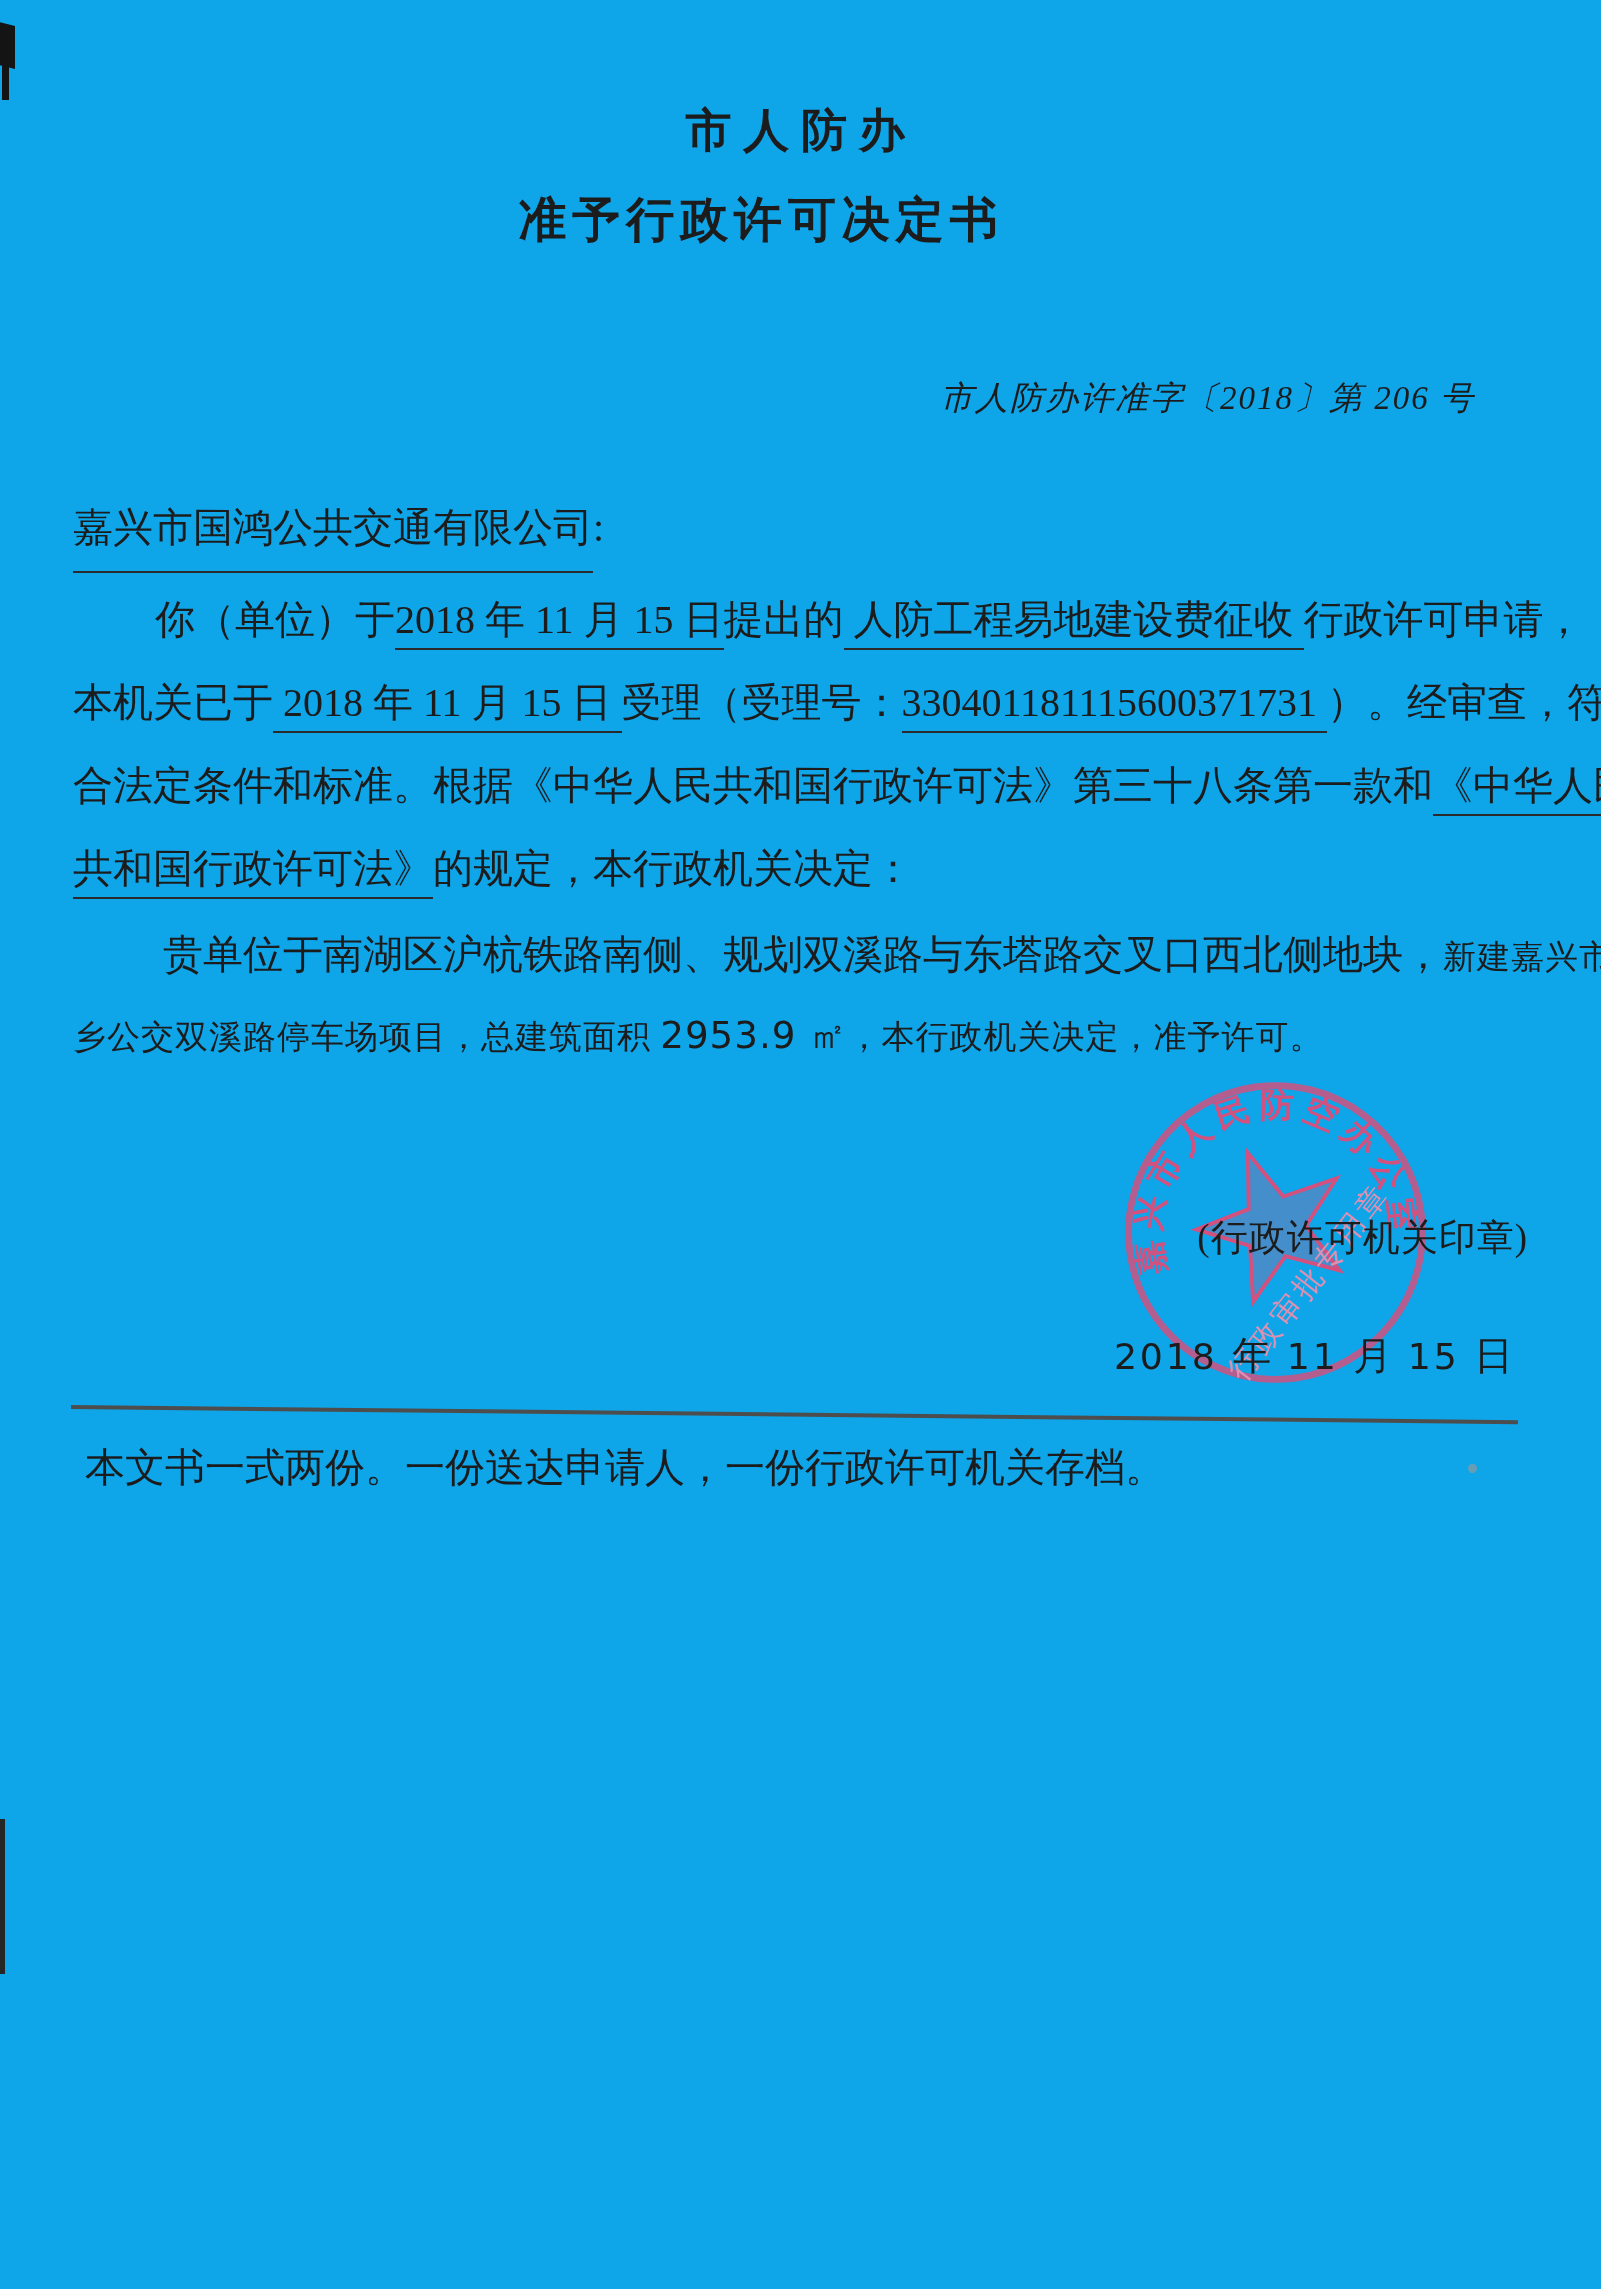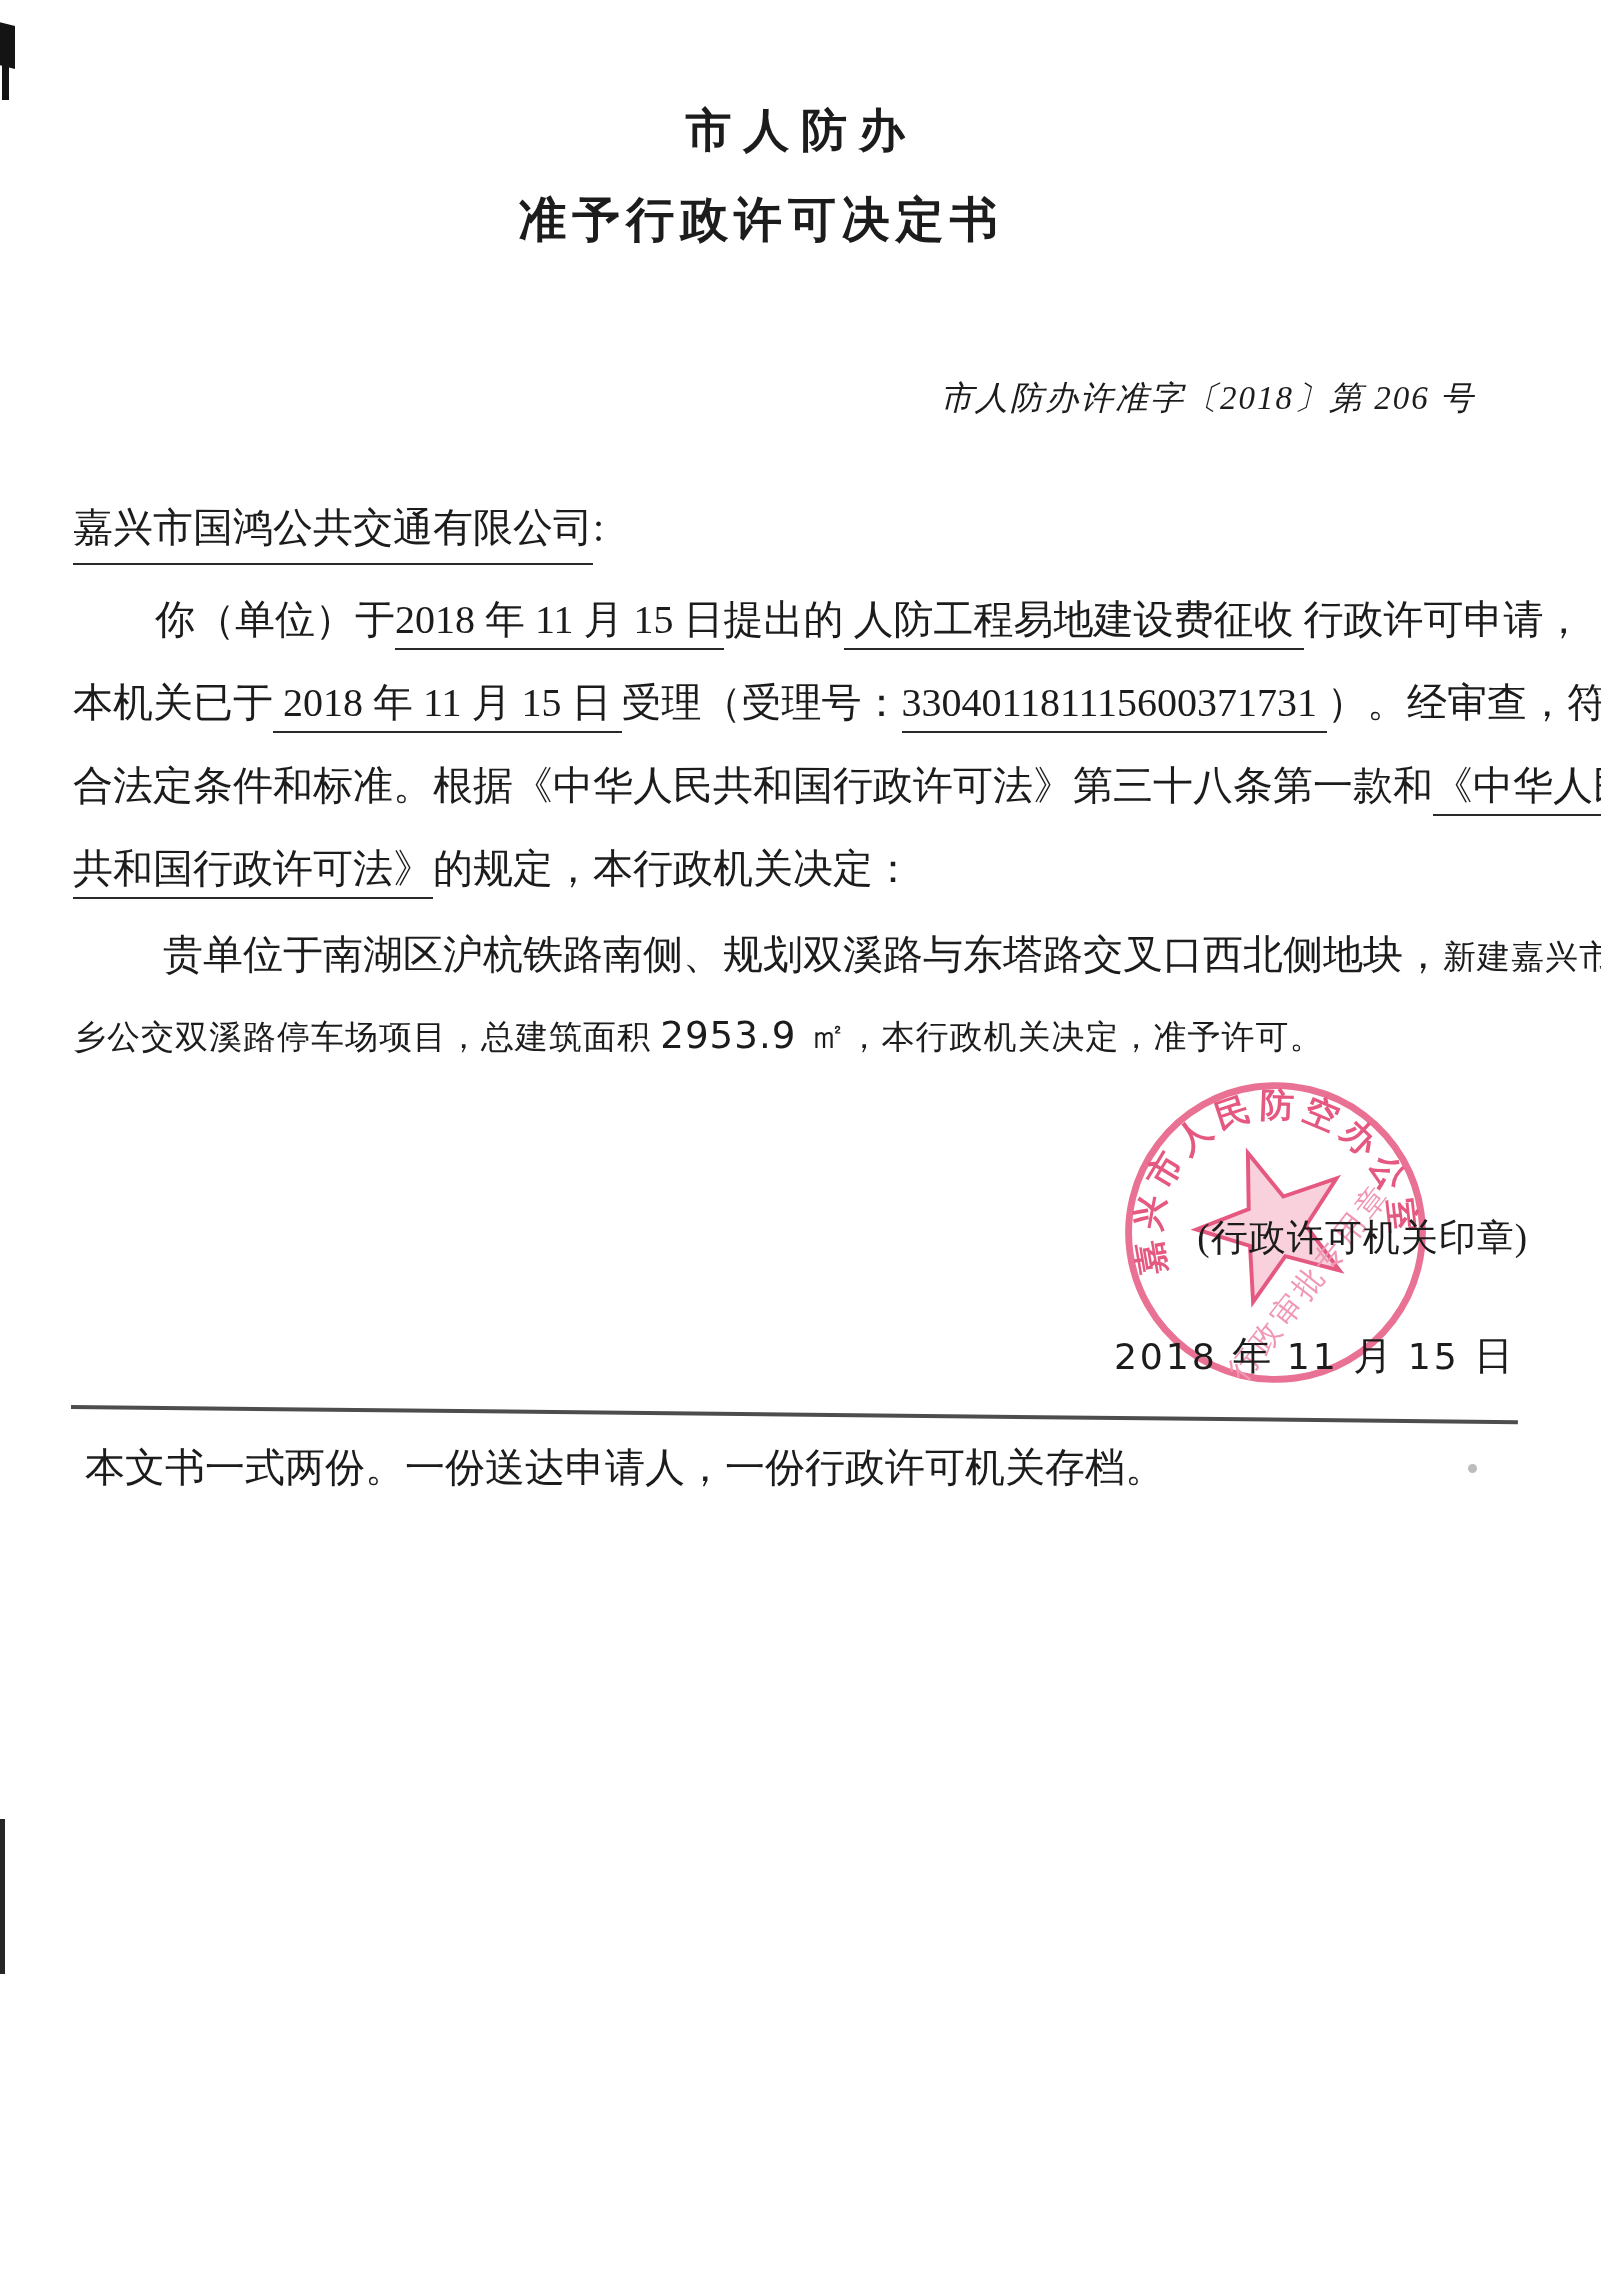--- a/index.html
+++ b/index.html
@@ -1,30 +1,30 @@
 <!DOCTYPE html>
 <html><head>
 <meta charset="utf-8">
 <style>
   html,body{margin:0;padding:0;background:#e8e8e8;}
   .page{
     position:relative;width:1602px;height:2290px;margin:0 auto;
-    background:#ffffff;overflow:hidden;color:#1c1c1c;
+    background:#0ea5e9;overflow:hidden;color:#1c1c1c;
     font-family:"Liberation Serif","DejaVu Serif",serif;
   }
   
   .title1{position:absolute;top:100px;left:0;width:1602px;text-align:center;
     font-size:46px;font-weight:700;letter-spacing:11.8px;}
   .title2{position:absolute;top:188px;left:0;width:1522px;text-align:center;
     font-size:48px;font-weight:700;letter-spacing:5.9px;}
   
   .docnum{position:absolute;top:376px;right:127px;font-size:33px;letter-spacing:2px;white-space:pre;font-style:italic;}
   
   .addressee{position:absolute;top:500px;left:73px;font-size:40px;white-space:pre;}
-  .addressee .name{border-bottom:2.9px solid #2a2a2a;padding-bottom:13px;}
+  .addressee .name{border-bottom:2.9px solid #2a2a2a;padding-bottom:21px;}
   
   .para{position:absolute;left:73px;width:1470px;font-size:40px;}
   .para .line{white-space:pre;}
   .para1{top:578px;}
   .para1 .line{line-height:83px;}
   .para1 .line:first-child{text-indent:82px;}
   .para2{top:916px;}
   .para2 .line{line-height:78px;}
   .para2 .line:first-child{text-indent:90px;}
   .u{border-bottom:2.9px solid #2a2a2a;padding-bottom:5.9px;}

